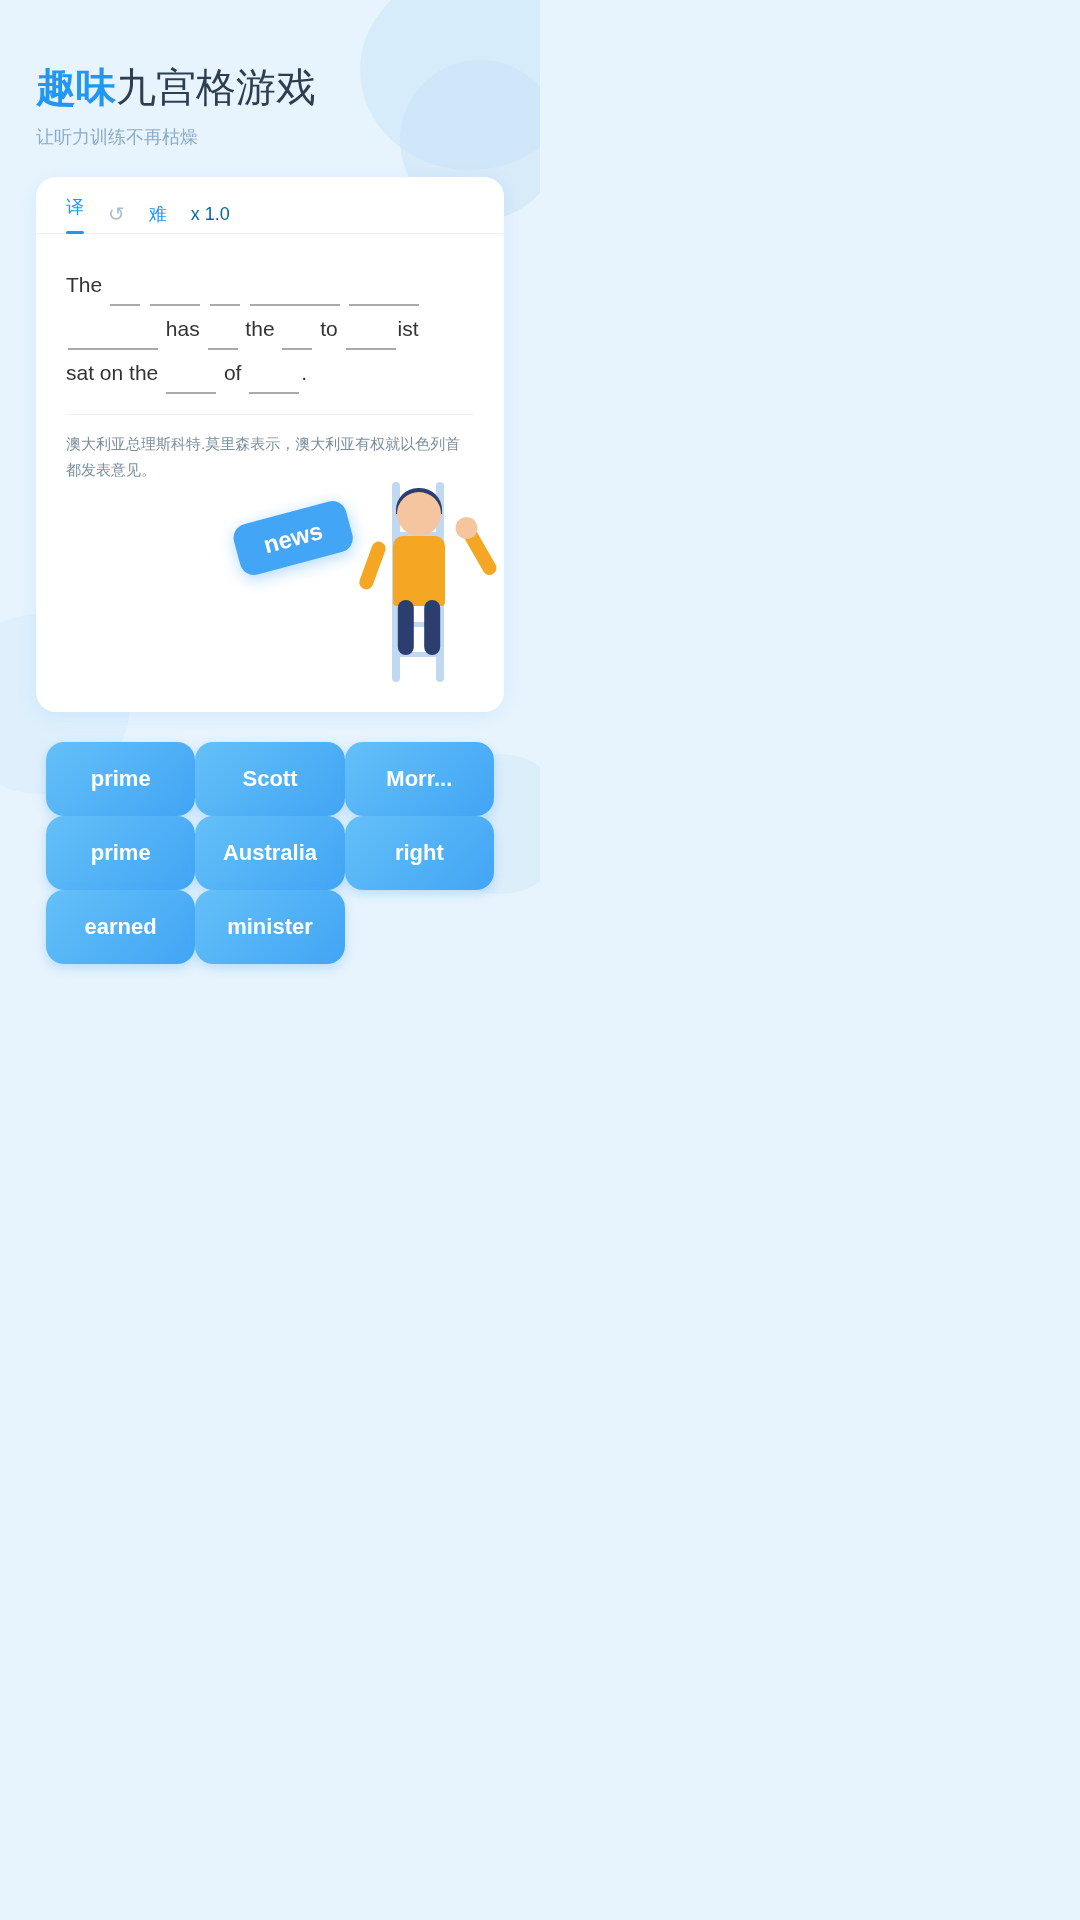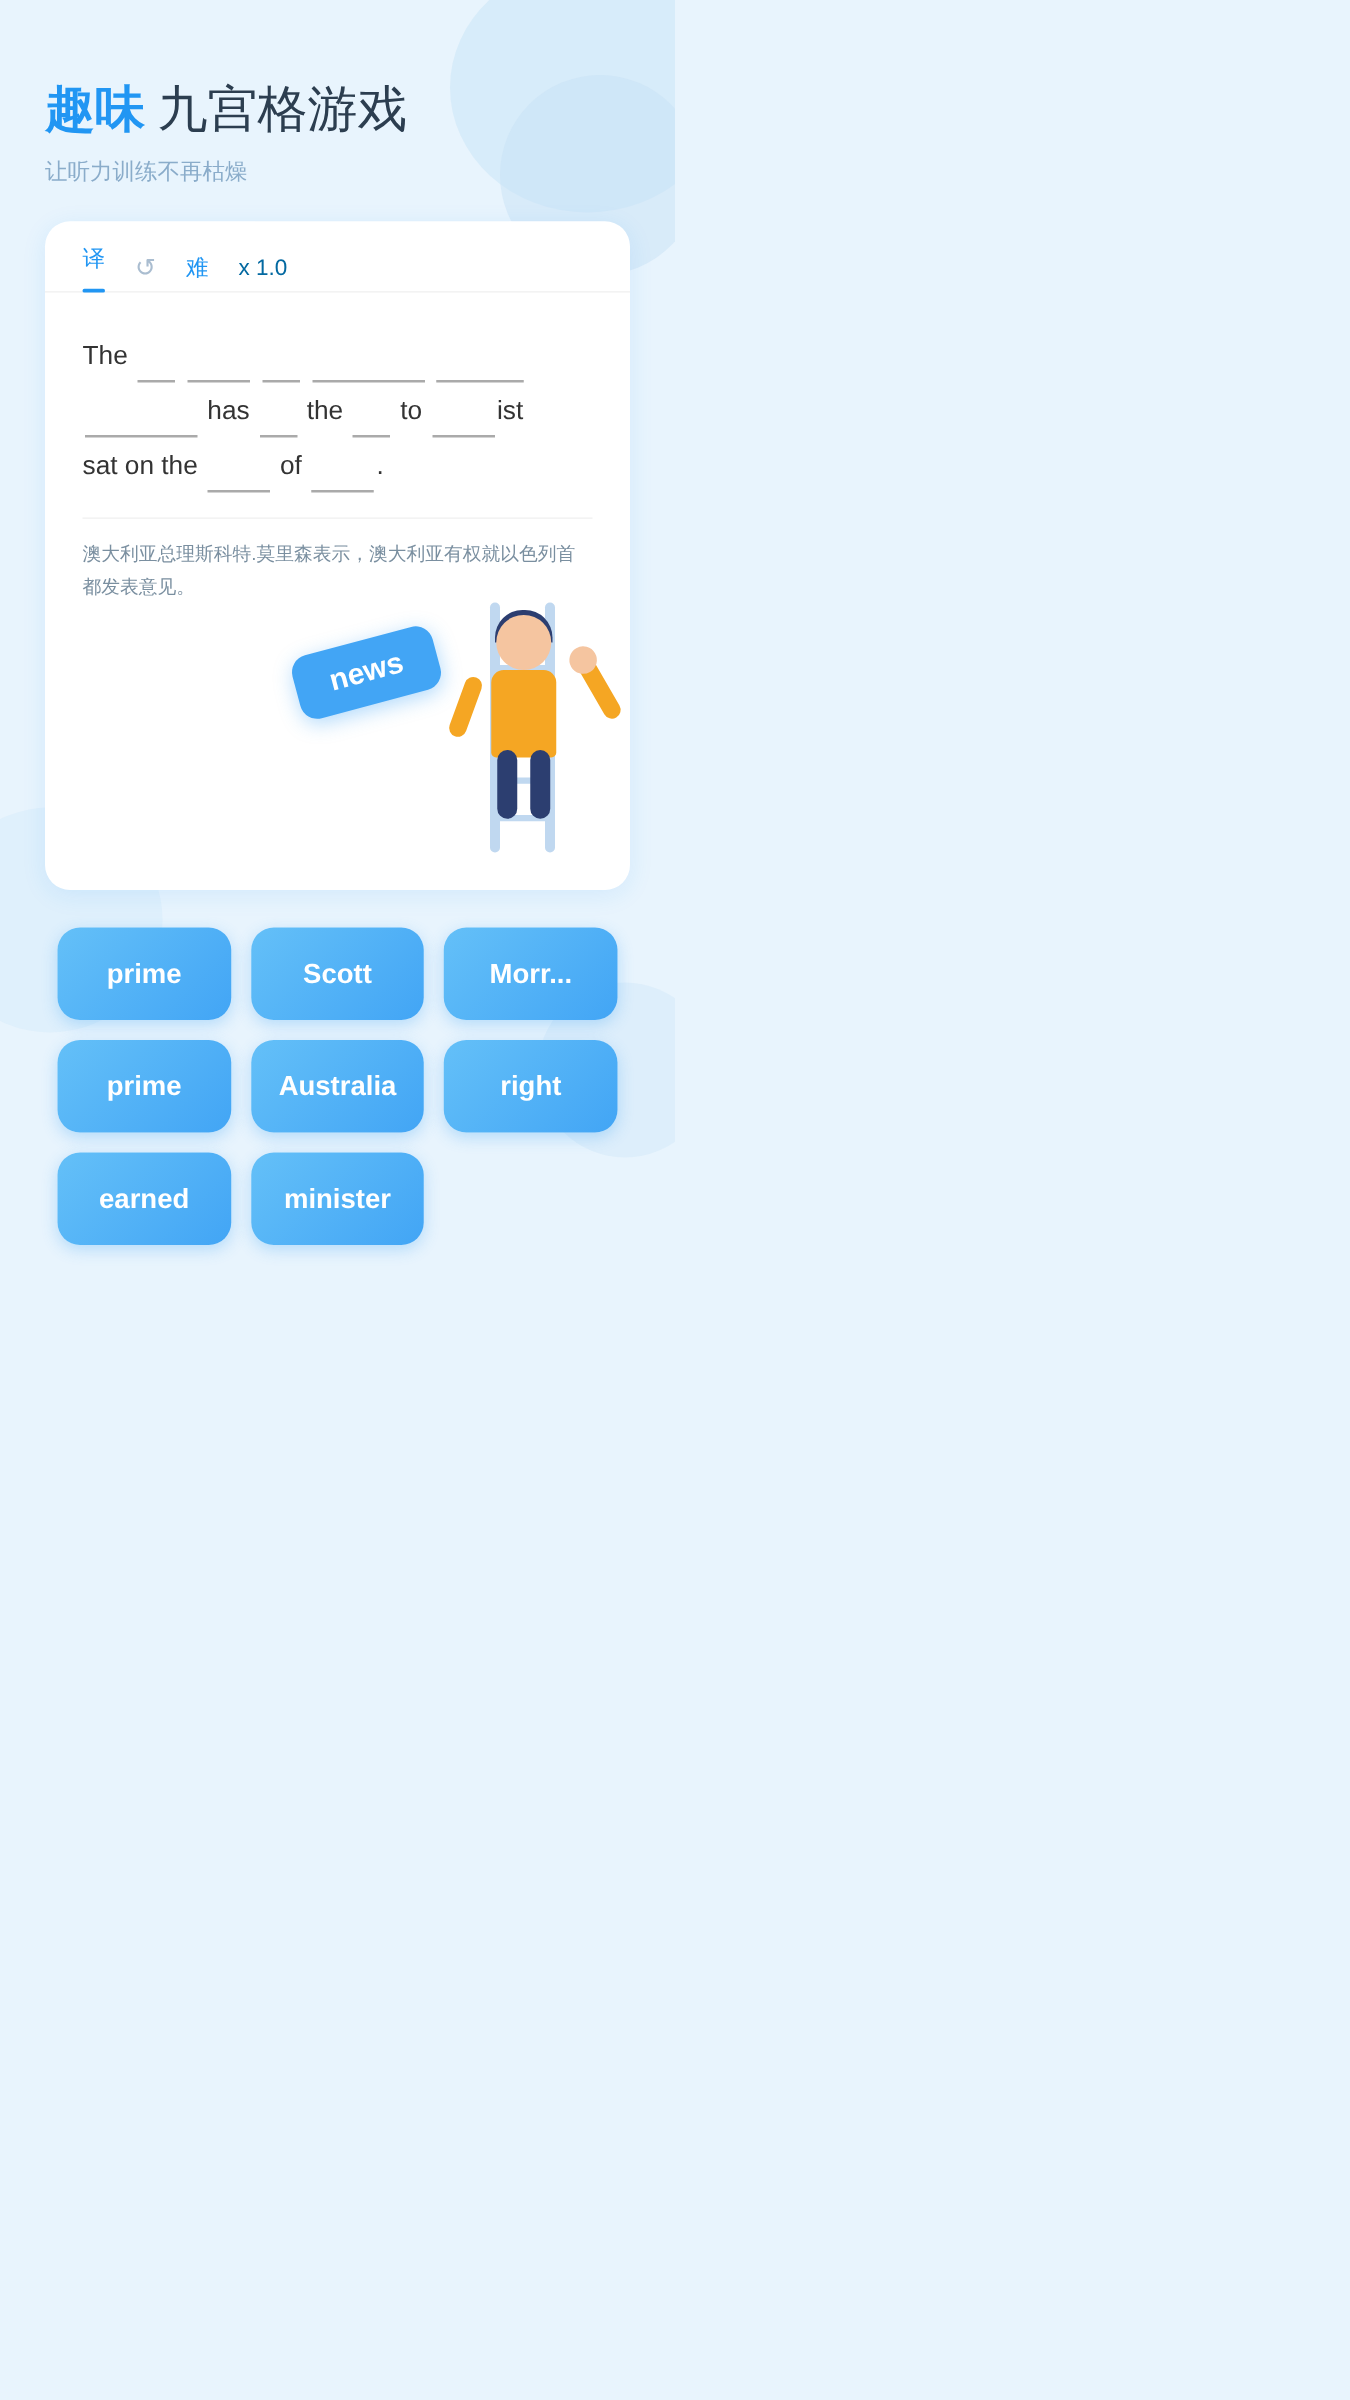--- a/index.html
+++ b/index.html
@@ -60,21 +60,20 @@
       padding: 60px 36px 30px 36px;
     }
 
     
     .header {
       margin-bottom: 28px;
     }
     .title-row {
       display: flex;
       align-items: flex-end;
-      gap: 10px;
       margin-bottom: 10px;
     }
     .title-blue {
       font-size: 40px;
       font-weight: 700;
       color: #2196F3;
     }
     .title-dark {
       font-size: 40px;
       font-weight: 400;
@@ -288,21 +287,20 @@
       left: 4px; right: 4px;
       height: 5px;
       background: #c0d8f0;
       border-radius: 2px;
     }
 
     
     .word-grid {
       display: grid;
       grid-template-columns: repeat(3, 1fr);
-      gap: 16px;
       padding: 0 10px;
     }
     .word-btn {
       background: linear-gradient(135deg, #64c0f8 0%, #42a5f5 100%);
       color: #fff;
       font-size: 22px;
       font-weight: 600;
       border: none;
       border-radius: 18px;
       padding: 24px 10px;

